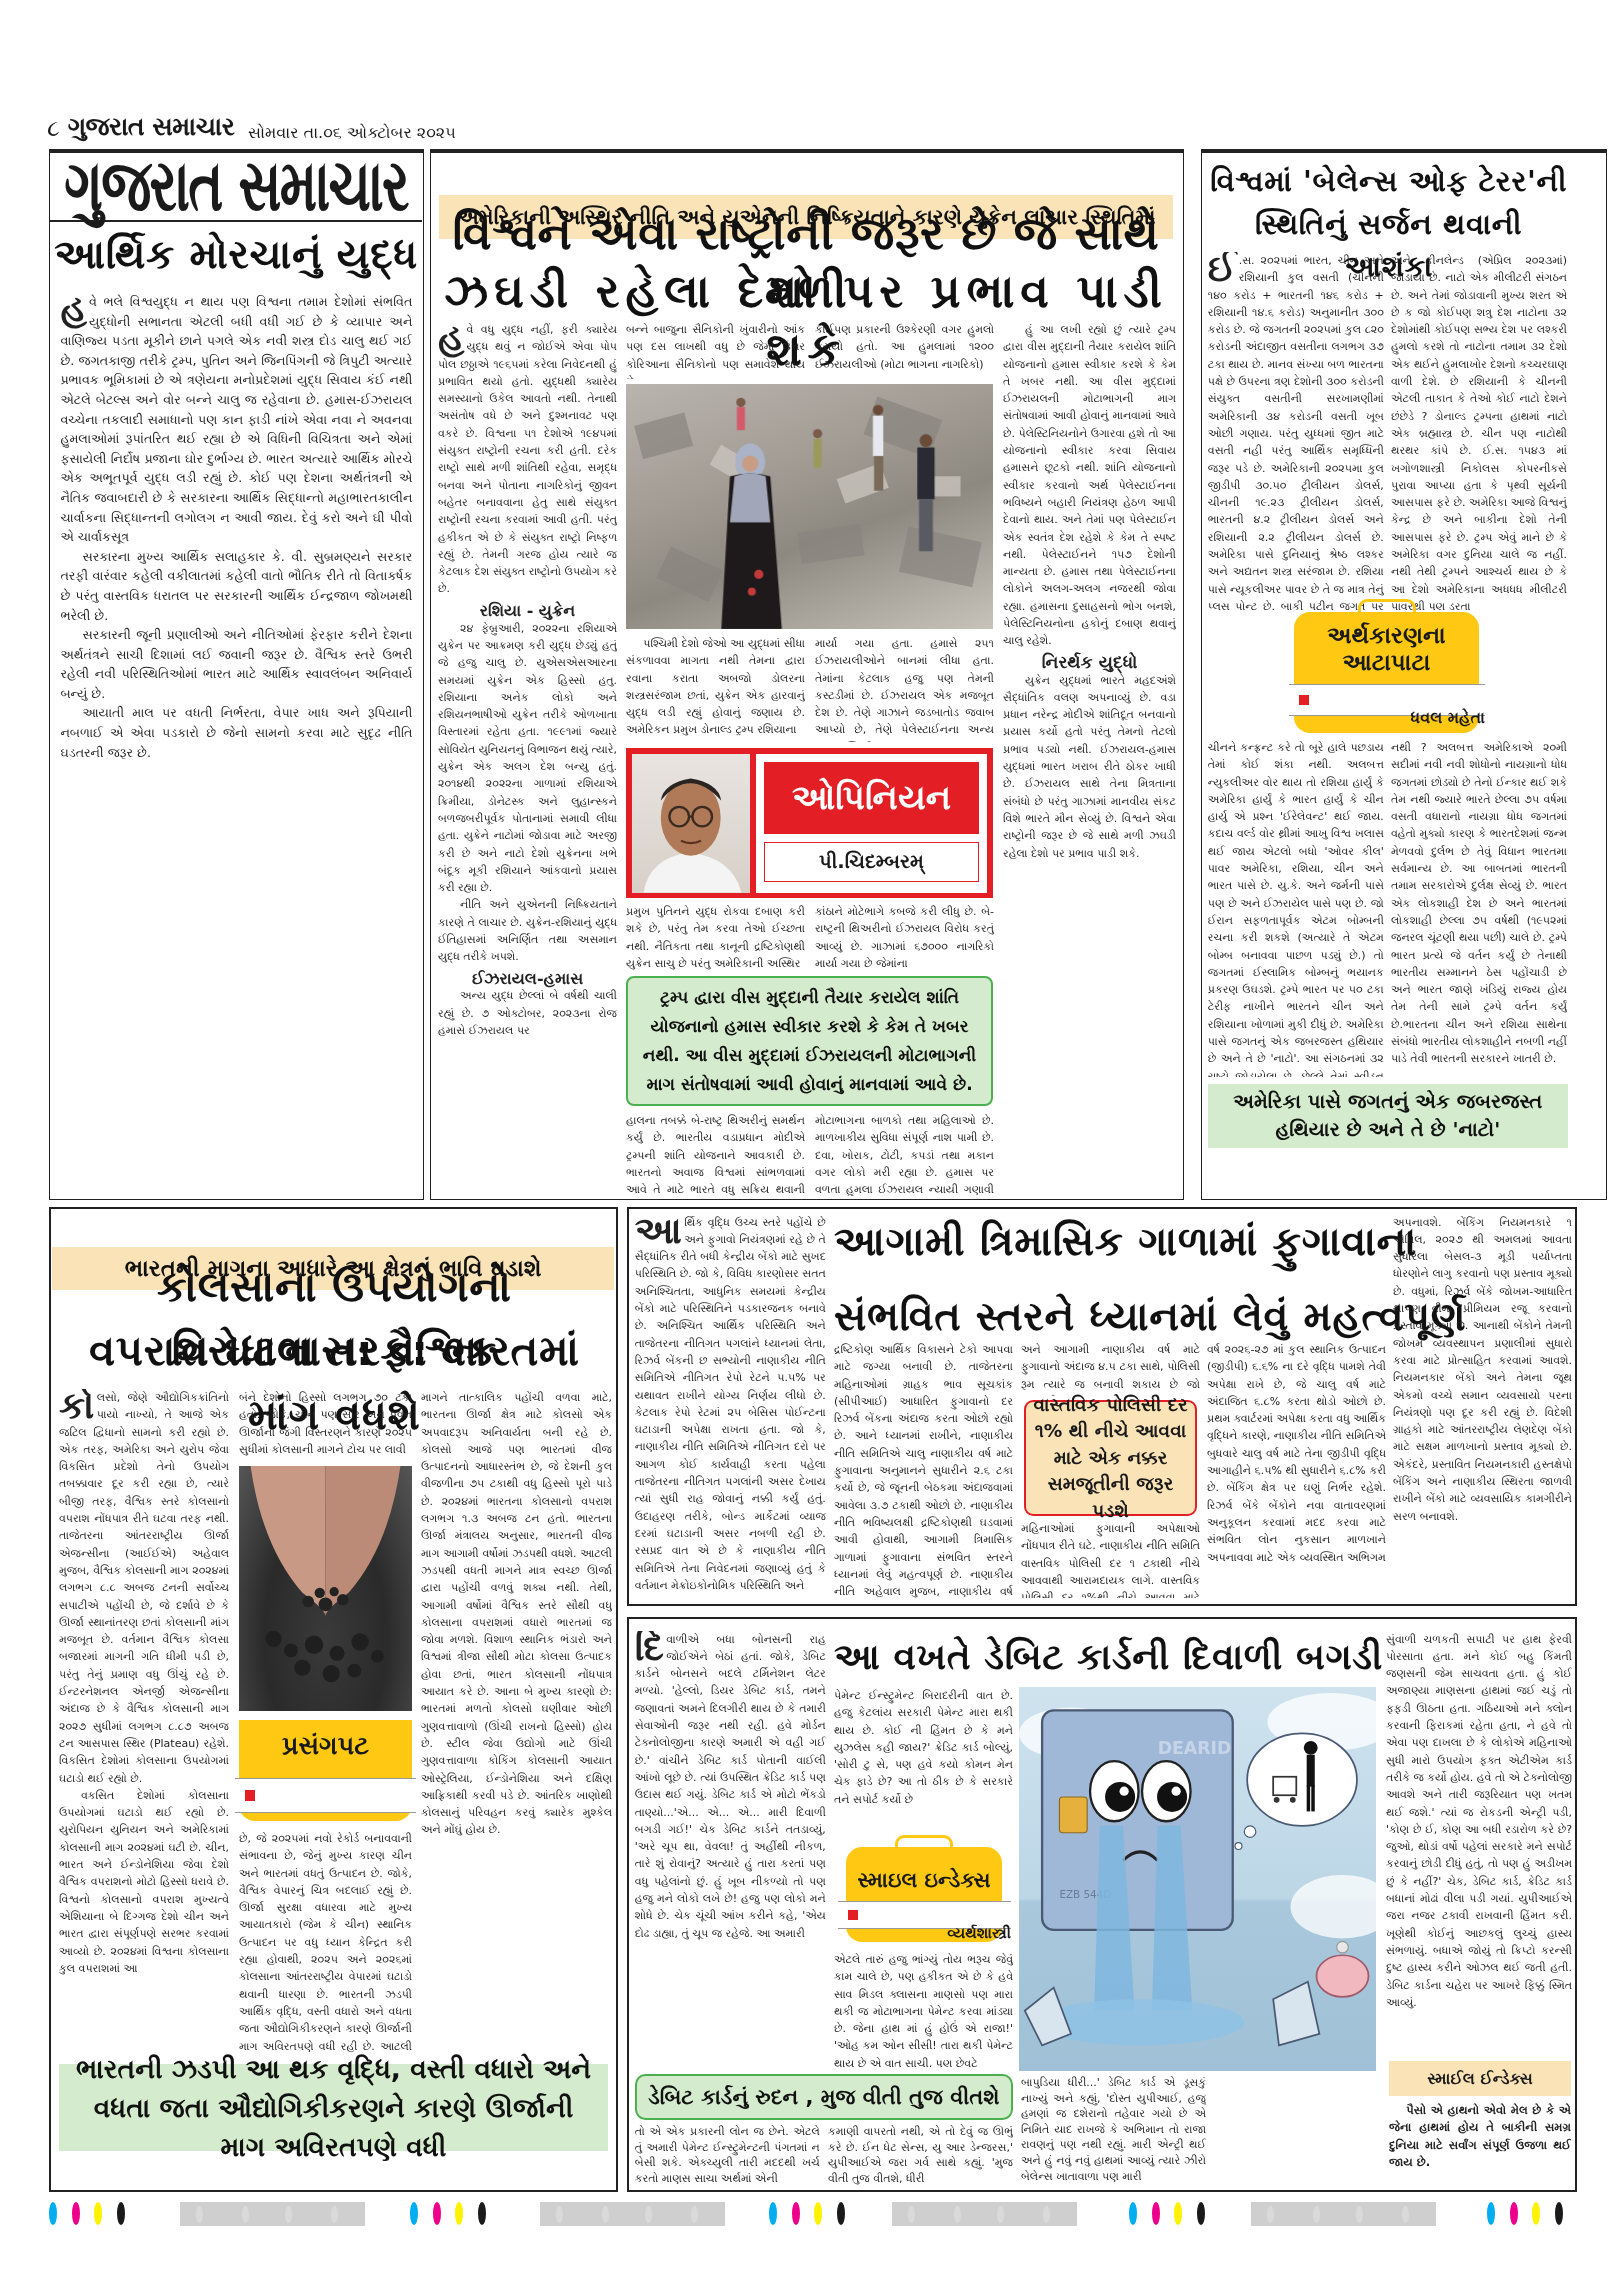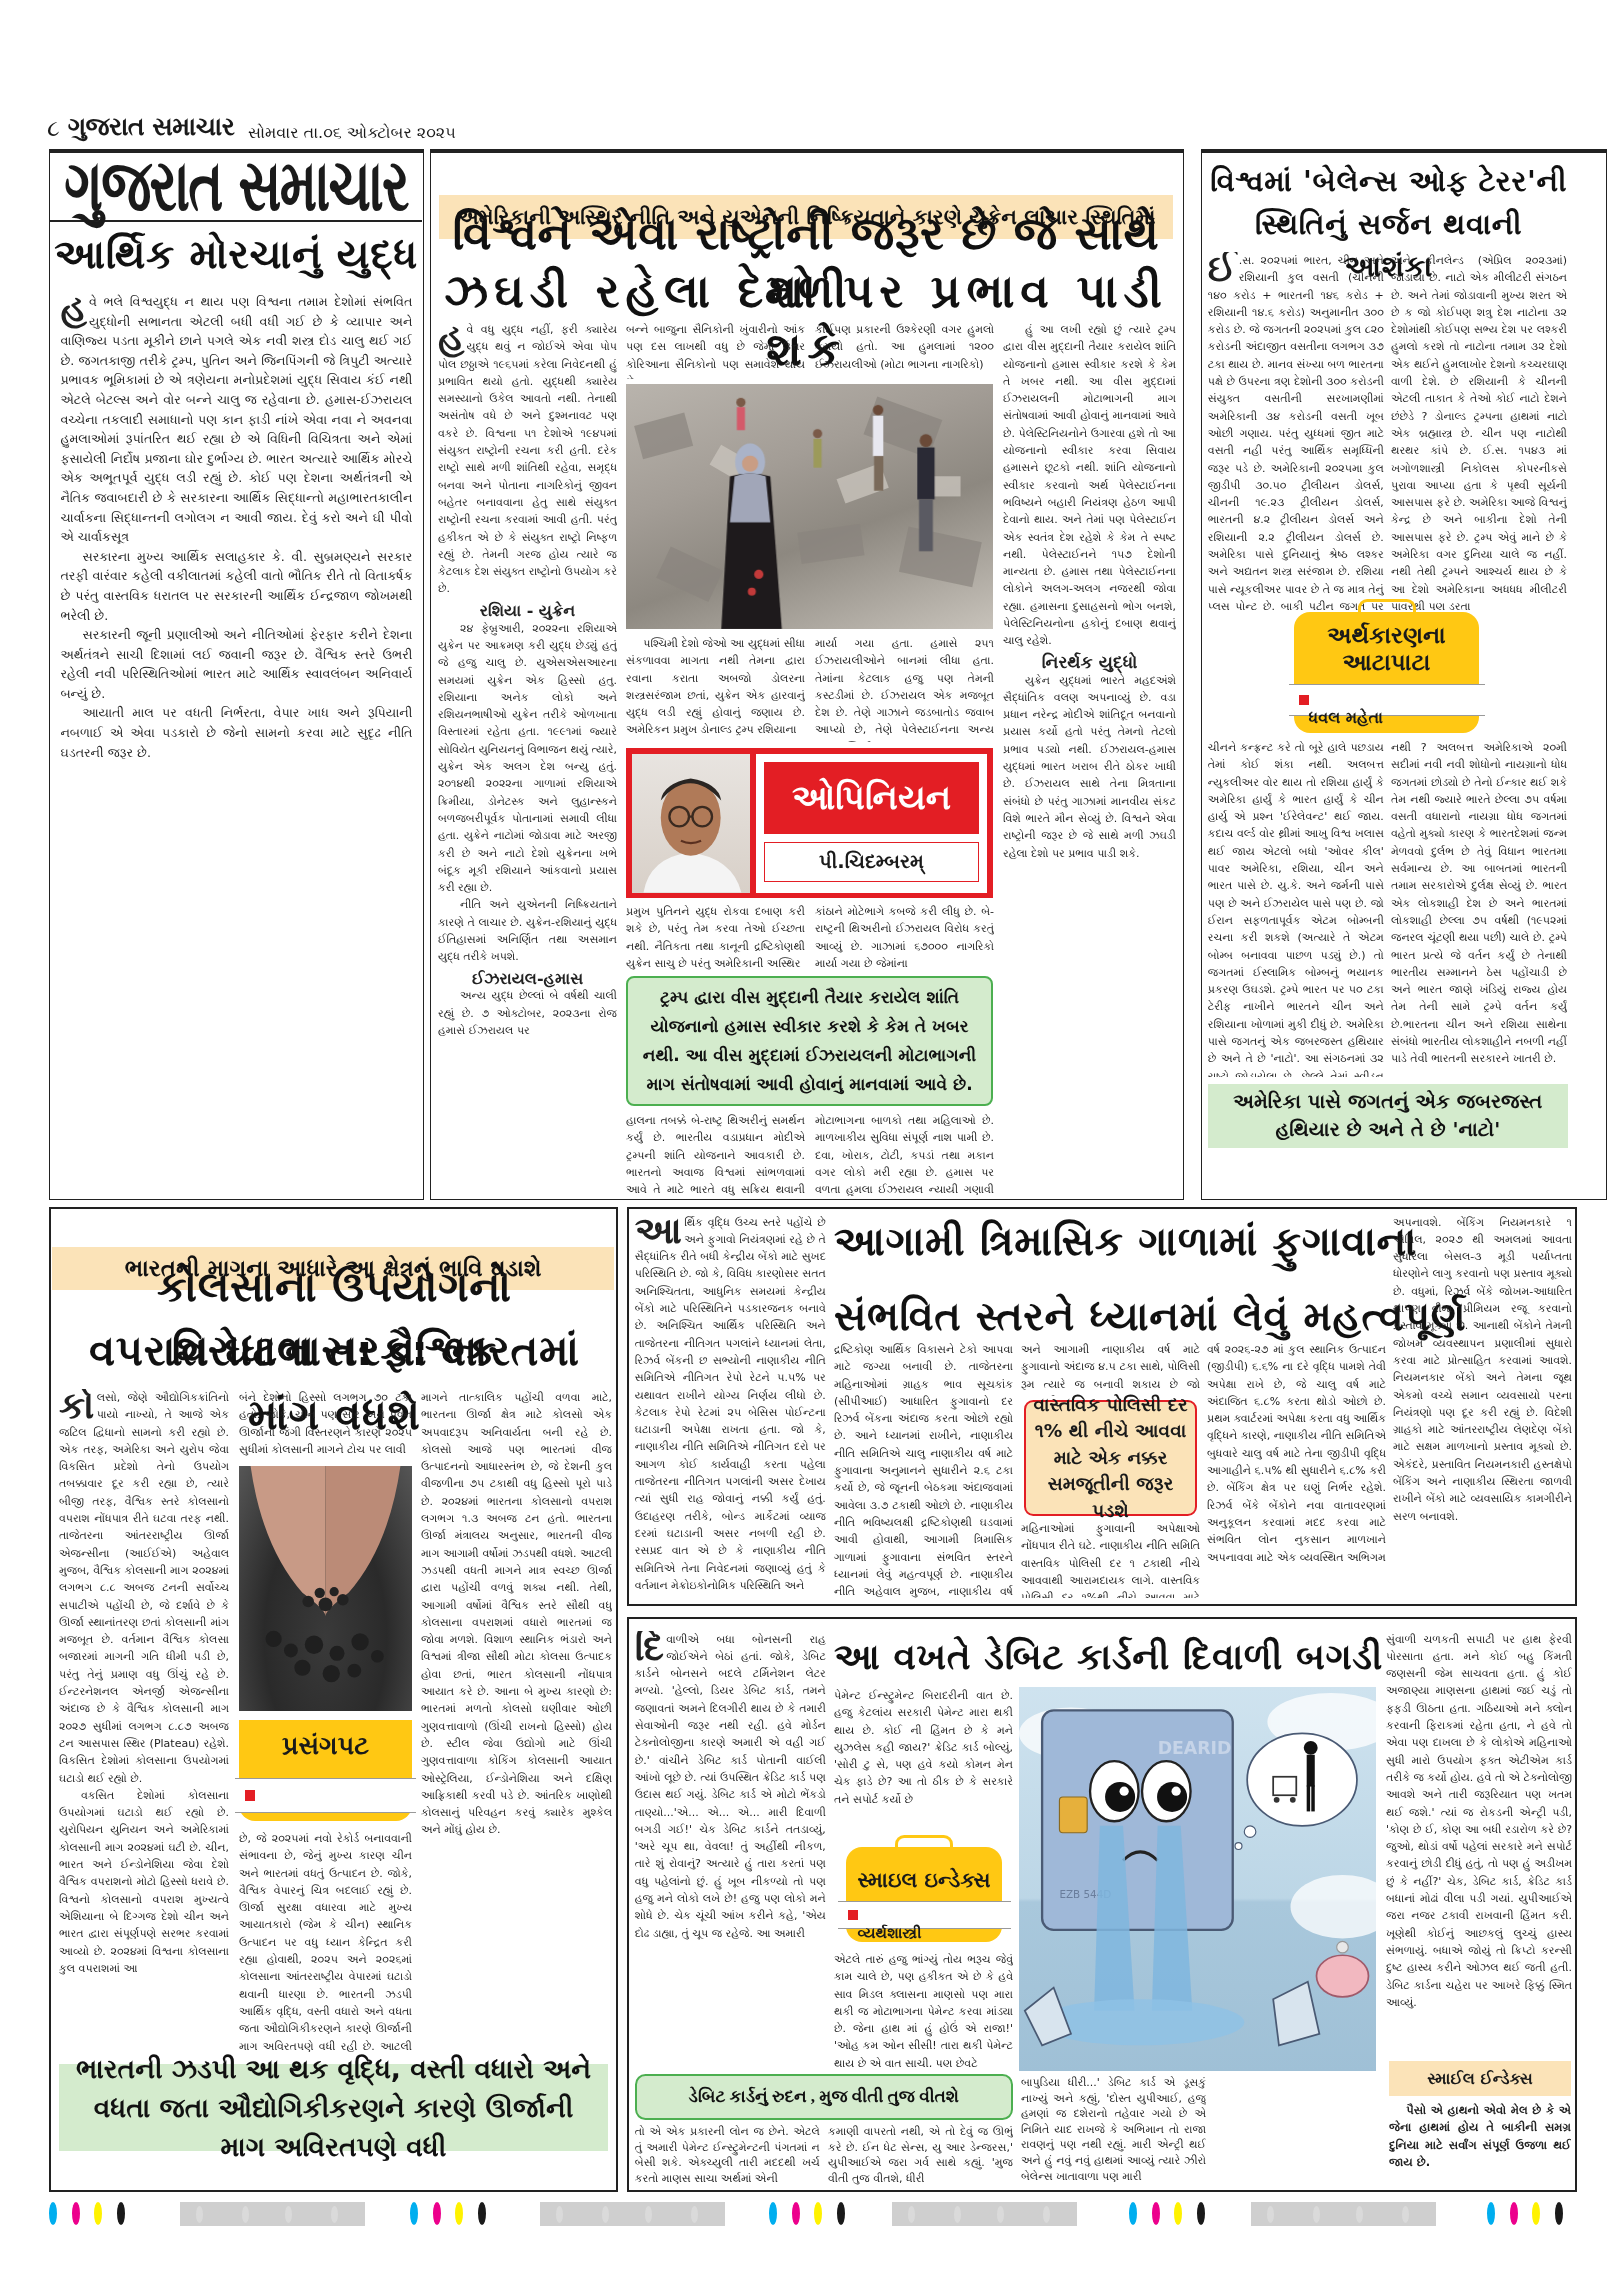--- a/index.html
+++ b/index.html
@@ -16,21 +16,21 @@
   .kicker { position: absolute; background: #fbe3b8; color: #111; font-weight: 700; display: flex; align-items: center; justify-content: center; margin-top: 37px; }
   .subhead { font-weight: 800; font-size: 21px; text-align: center; text-indent: 0 !important; margin: 4.6px 0; }
   .pullquote-green { position: absolute; background: #d4ebcd; color: #111; font-weight: 800; text-align: center; display: flex; align-items: center; justify-content: center; }
   .photo { position: absolute; overflow: hidden; }
   .regmark { position: absolute; width: 8px; height: 23px; border-radius: 50%; }
   .graybar { position: absolute; height: 24px; background: #cfcfcf; }
   .graybar span { position: absolute; top: 3.5px; width: 7px; height: 17.3px; border-radius: 50%; background: #dadada; }
   .badge-yellow { position: absolute; background: #ffc813; border-radius: 16px; }
   .byline-row { position: absolute; background: #fff; border-top: 1.7px solid #999; border-bottom: 1.7px solid #999; display: flex; align-items: center; }
   .byline-row .sq { width: 9.2px; height: 10.4px; background: #e31e24; margin-left: 10.4px; }
-  .byline-row .nm { flex: 1; text-align: left; font-weight: 700; margin-top: 35px; }
+  .byline-row .nm { flex: 1; text-align: right; font-weight: 700; margin-top: 35px; }
 </style>
 </head>
 <body>
 
 <div class="abs" style="left:47px; top:110px; height:32px; display:flex; align-items:flex-end; gap:8px;">
   <span style="font-size:23px; font-weight:400; font-family:'DejaVu Serif',serif;">૮</span>
   <span style="font-size:25.4px; font-weight:900; letter-spacing:-0.6px;">ગુજરાત સમાચાર</span>
   <span style="font-size:16px; margin-left:5.8px;">સોમવાર તા.૦૬ ઓક્ટોબર ૨૦૨૫</span>
 </div>
 
@@ -278,21 +278,21 @@
       <rect x="498" y="170" width="6" height="45" fill="#111"></rect>
         <rect x="506" y="170" width="6" height="45" fill="#111"></rect>
       <rect x="440" y="155" width="40" height="32" fill="none" stroke="#333" stroke-width="3"></rect>
       <circle cx="446" cy="195" r="5" fill="#333"></circle>
         <circle cx="474" cy="195" r="5" fill="#333"></circle>
       <ellipse cx="560" cy="500" rx="45" ry="36" fill="#f2b8c0" stroke="#a05a6a" stroke-width="3"></ellipse>
       <circle cx="560" cy="450" r="10" fill="#e8e8e8" stroke="#999" stroke-width="2"></circle>
     </svg>
   </div>
 
-  <div class="pullquote-green" style="left:5.8px; top:455px; width:378px; height:46px; font-size:17px; border:2.3px solid #4caf50; border-radius:10.4px;font-family:Liberation Serif, serif;">ડેબિટ કાર્ડનું રુદન , મુજ વીતી તુજ વીતશે</div>
+  <div class="pullquote-green" style="left:5.8px; top:455px; width:378px; height:46px; font-size:21px; border:2.3px solid #4caf50; border-radius:10.4px;">ડેબિટ કાર્ડનું રુદન , મુજ વીતી તુજ વીતશે</div>
 
   <div class="col-text" style="left:5.8px; top:505px; width:185px; height:64px; font-size:11px; line-height:15.6px;">તો એ એક પ્રકારની લોન જ છેને. એટલે તું અમારી પેમેન્ટ ઈન્સ્ટ્રુમેન્ટની પંગતમાં ન બેસી શકે. એક્ચ્યુલી તારી મદદથી ખર્ચ કરતો માણસ સાચા અર્થમાં એની</div>
   <div class="col-text" style="left:199px; top:505px; width:185px; height:64px; font-size:11px; line-height:15.6px;">કમાણી વાપરતો નથી, એ તો દેવું જ ઊભું કરે છે. ઈન ધેટ સેન્સ, યુ આર ડેન્જરસ,' યુપીઆઈએ જરા ગર્વ સાથે કહ્યું. 'મુજ વીતી તુજ વીતશે, ધીરી</div>
   <div class="col-text" style="left:392px; top:456px; width:185px; height:113px; font-size:11px; line-height:15.6px;">બાપુડિયા ધીરી...' ડેબિટ કાર્ડ એ ડૂસકું નાખ્યું અને કહ્યું, 'દોસ્ત યુપીઆઈ, હજુ હમણાં જ દશેરાનો તહેવાર ગયો છે એ નિમિતે યાદ રાખજે કે અભિમાન તો રાજા રાવણનું પણ નથી રહ્યું. મારી એન્ટ્રી થઈ અને હું નવું નવું હાથમાં આવ્યું ત્યારે ઝીરો બેલેન્સ ખાતાવાળા પણ મારી</div>
 
   <div class="col-text" style="left:757px; top:11.6px; width:186px; height:427px; font-size:11px; line-height:17.3px;">સુંવાળી ચળકતી સપાટી પર હાથ ફેરવી પોરસાતા હતા. મને કોઈ બહુ કિંમતી જણસની જેમ સાચવતા હતા. હું કોઈ અજાણ્યા માણસના હાથમાં જઈ ચડું તો ફફડી ઊઠતા હતા. ગઠિયાઓ મને ક્લોન કરવાની ફિરાકમાં રહેતા હતા, ને હવે તો એવા પણ દાખલા છે કે લોકોએ મહિનાઓ સુધી મારો ઉપયોગ ફક્ત એટીએમ કાર્ડ તરીકે જ કર્યો હોય. હવે તો એ ટેક્નોલોજી આવશે અને તારી જરૂરિયાત પણ ખતમ થઈ જશે.' ત્યાં જ રોકડની એન્ટ્રી પડી, 'કોણ છે ઈ, કોણ આ બધી રડારોળ કરે છે? જુઓ, થોડાં વર્ષો પહેલાં સરકારે મને સપોર્ટ કરવાનું છોડી દીધું હતું, તો પણ હું અડીખમ છું કે નહીં?' ચેક, ડેબિટ કાર્ડ, ક્રેડિટ કાર્ડ બધાનાં મોઢાં વીલા પડી ગયાં. યુપીઆઈએ જરા નજર ટકાવી રાખવાની હિંમત કરી. ખૂણેથી કોઈનું આછકલું લુચ્ચું હાસ્ય સંભળાયું. બધાએ જોયું તો ક્રિપ્ટો કરન્સી દુષ્ટ હાસ્ય કરીને ઓઝલ થઈ જતી હતી. ડેબિટ કાર્ડના ચહેરા પર આખરે ફિક્કું સ્મિત આવ્યું.</div>
 
   <div style="position:absolute; left:760px; top:442px; width:182px; height:126px;">
     <div style="background:#fbe3b8; height:35px; display:flex; align-items:center; justify-content:center; font-size:16px; font-weight:700;">સ્માઈલ ઈન્ડેક્સ</div>
     <div class="col-text" style="position:relative; margin-top:6px; font-size:11.6px; line-height:17.3px; font-weight:700; text-indent:17.3px;">પૈસો એ હાથનો એવો મેલ છે કે એ જેના હાથમાં હોય તે બાકીની સમગ્ર દુનિયા માટે સર્વાંગ સંપૂર્ણ ઉજળા થઈ જાય છે.</div>

